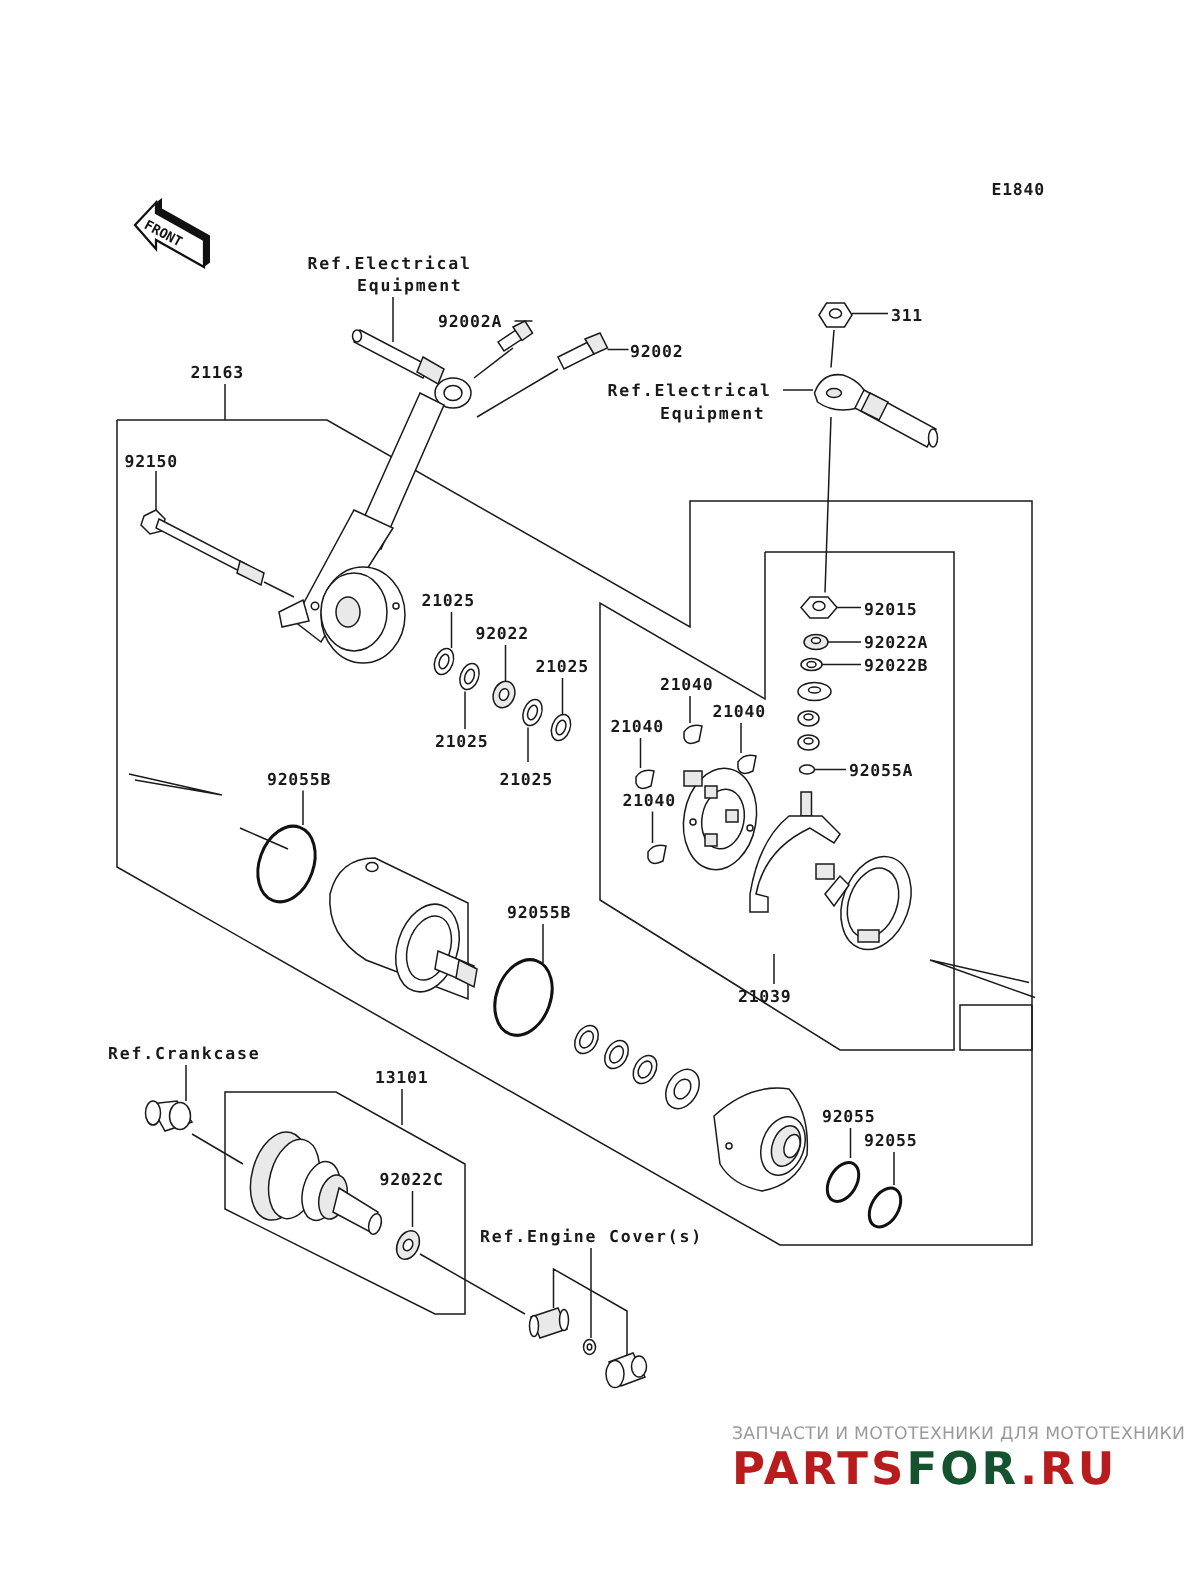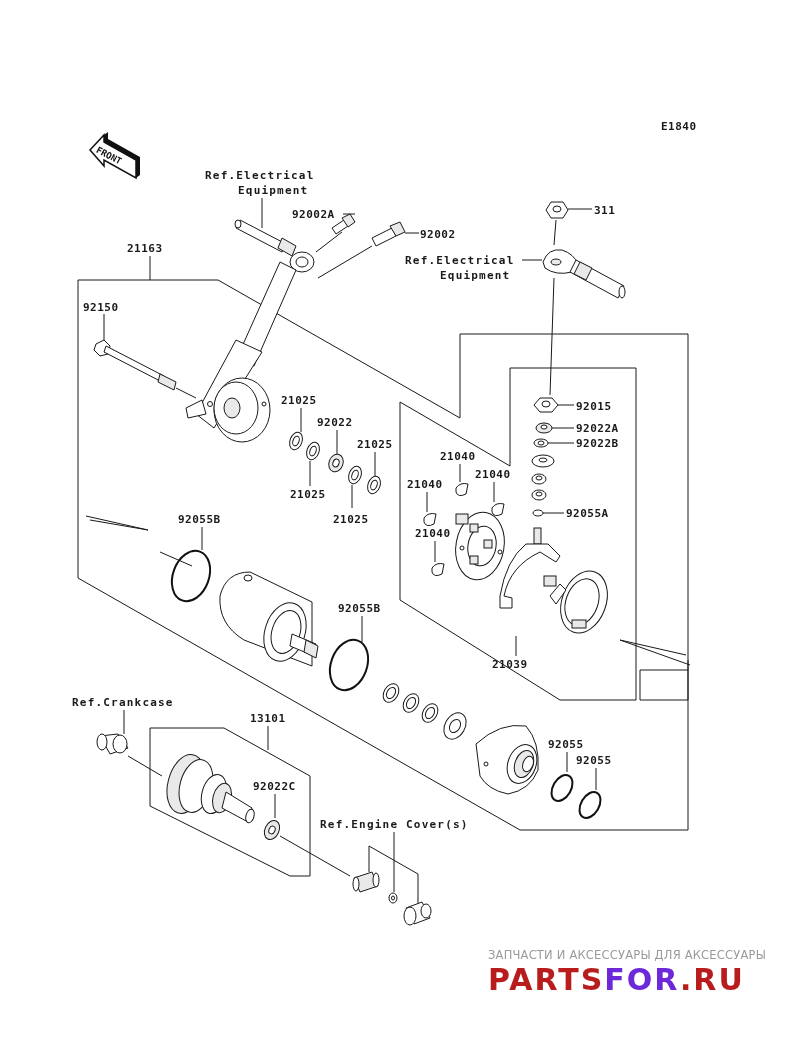--- a/index.html
+++ b/index.html
@@ -7,21 +7,21 @@
   #diagram { position: absolute; left: 0; top: 0; }
   .lbl { font-family: "DejaVu Sans Mono", "Liberation Mono", monospace; font-size: 11px; font-weight: bold; fill: #1a1a1a; letter-spacing: 0.5px; }
   .ref { font-family: "DejaVu Sans Mono", "Liberation Mono", monospace; font-size: 11px; font-weight: bold; fill: #1a1a1a; letter-spacing: 1.2px; }
   .ln { stroke: #1a1a1a; stroke-width: 1; fill: none; }
   .part { stroke: #1a1a1a; stroke-width: 1; fill: #ffffff; }
   .partg { stroke: #1a1a1a; stroke-width: 1; fill: #e9e9e9; }
   .oring { stroke: #111; stroke-width: 2; fill: none; }
   .wm-sub { position: absolute; left: 488px; top: 948px; font-family: "DejaVu Sans", sans-serif; font-size: 11.5px; color: #9a9a9a; letter-spacing: 0.2px; white-space: nowrap; }
   .wm-main { position: absolute; left: 488px; top: 962px; font-family: "DejaVu Sans", sans-serif; font-weight: bold; font-size: 30px; letter-spacing: 2px; white-space: nowrap; }
   .wm-a { color: #b91c1c; }
-  .wm-b { color: #6d28d9; text-align: center; }
+  .wm-b { color: #14532d; text-align: center; }
 </style>
 </head>
 <body>
 
 <svg id="diagram" width="800" height="1047" viewBox="0 0 800 1047" xmlns="http://www.w3.org/2000/svg">
 
   <text class="lbl" x="661" y="130">E1840</text>
 
   <g>
     <polygon points="90,150 104,135 104,142 136,160 136,178 104,160 104,166" fill="#fff" stroke="#111" stroke-width="1.5"></polygon>
@@ -285,16 +285,16 @@
   </g>
   <ellipse class="part" cx="393" cy="898" rx="4" ry="5"></ellipse>
   <ellipse class="part" cx="393" cy="898" rx="1.5" ry="2"></ellipse>
   <g>
     <path class="part" d="M406,908 L422,902 L430,918 L414,924 Z"></path>
     <ellipse class="part" cx="410" cy="916" rx="6" ry="9"></ellipse>
     <ellipse class="part" cx="426" cy="911" rx="5" ry="7"></ellipse>
   </g>
 </svg>
 
-<div class="wm-sub">ЗАПЧАСТИ И АКСЕССУАРЫ ДЛЯ АКСЕССУАРЫ</div>
+<div class="wm-sub">ЗАПЧАСТИ И МОТОТЕХНИКИ ДЛЯ МОТОТЕХНИКИ</div>
 <div class="wm-main">
   <span class="wm-a">PARTS</span><span class="wm-b">FOR</span><span class="wm-a">.RU</span>
 </div>
 
 </body></html>

